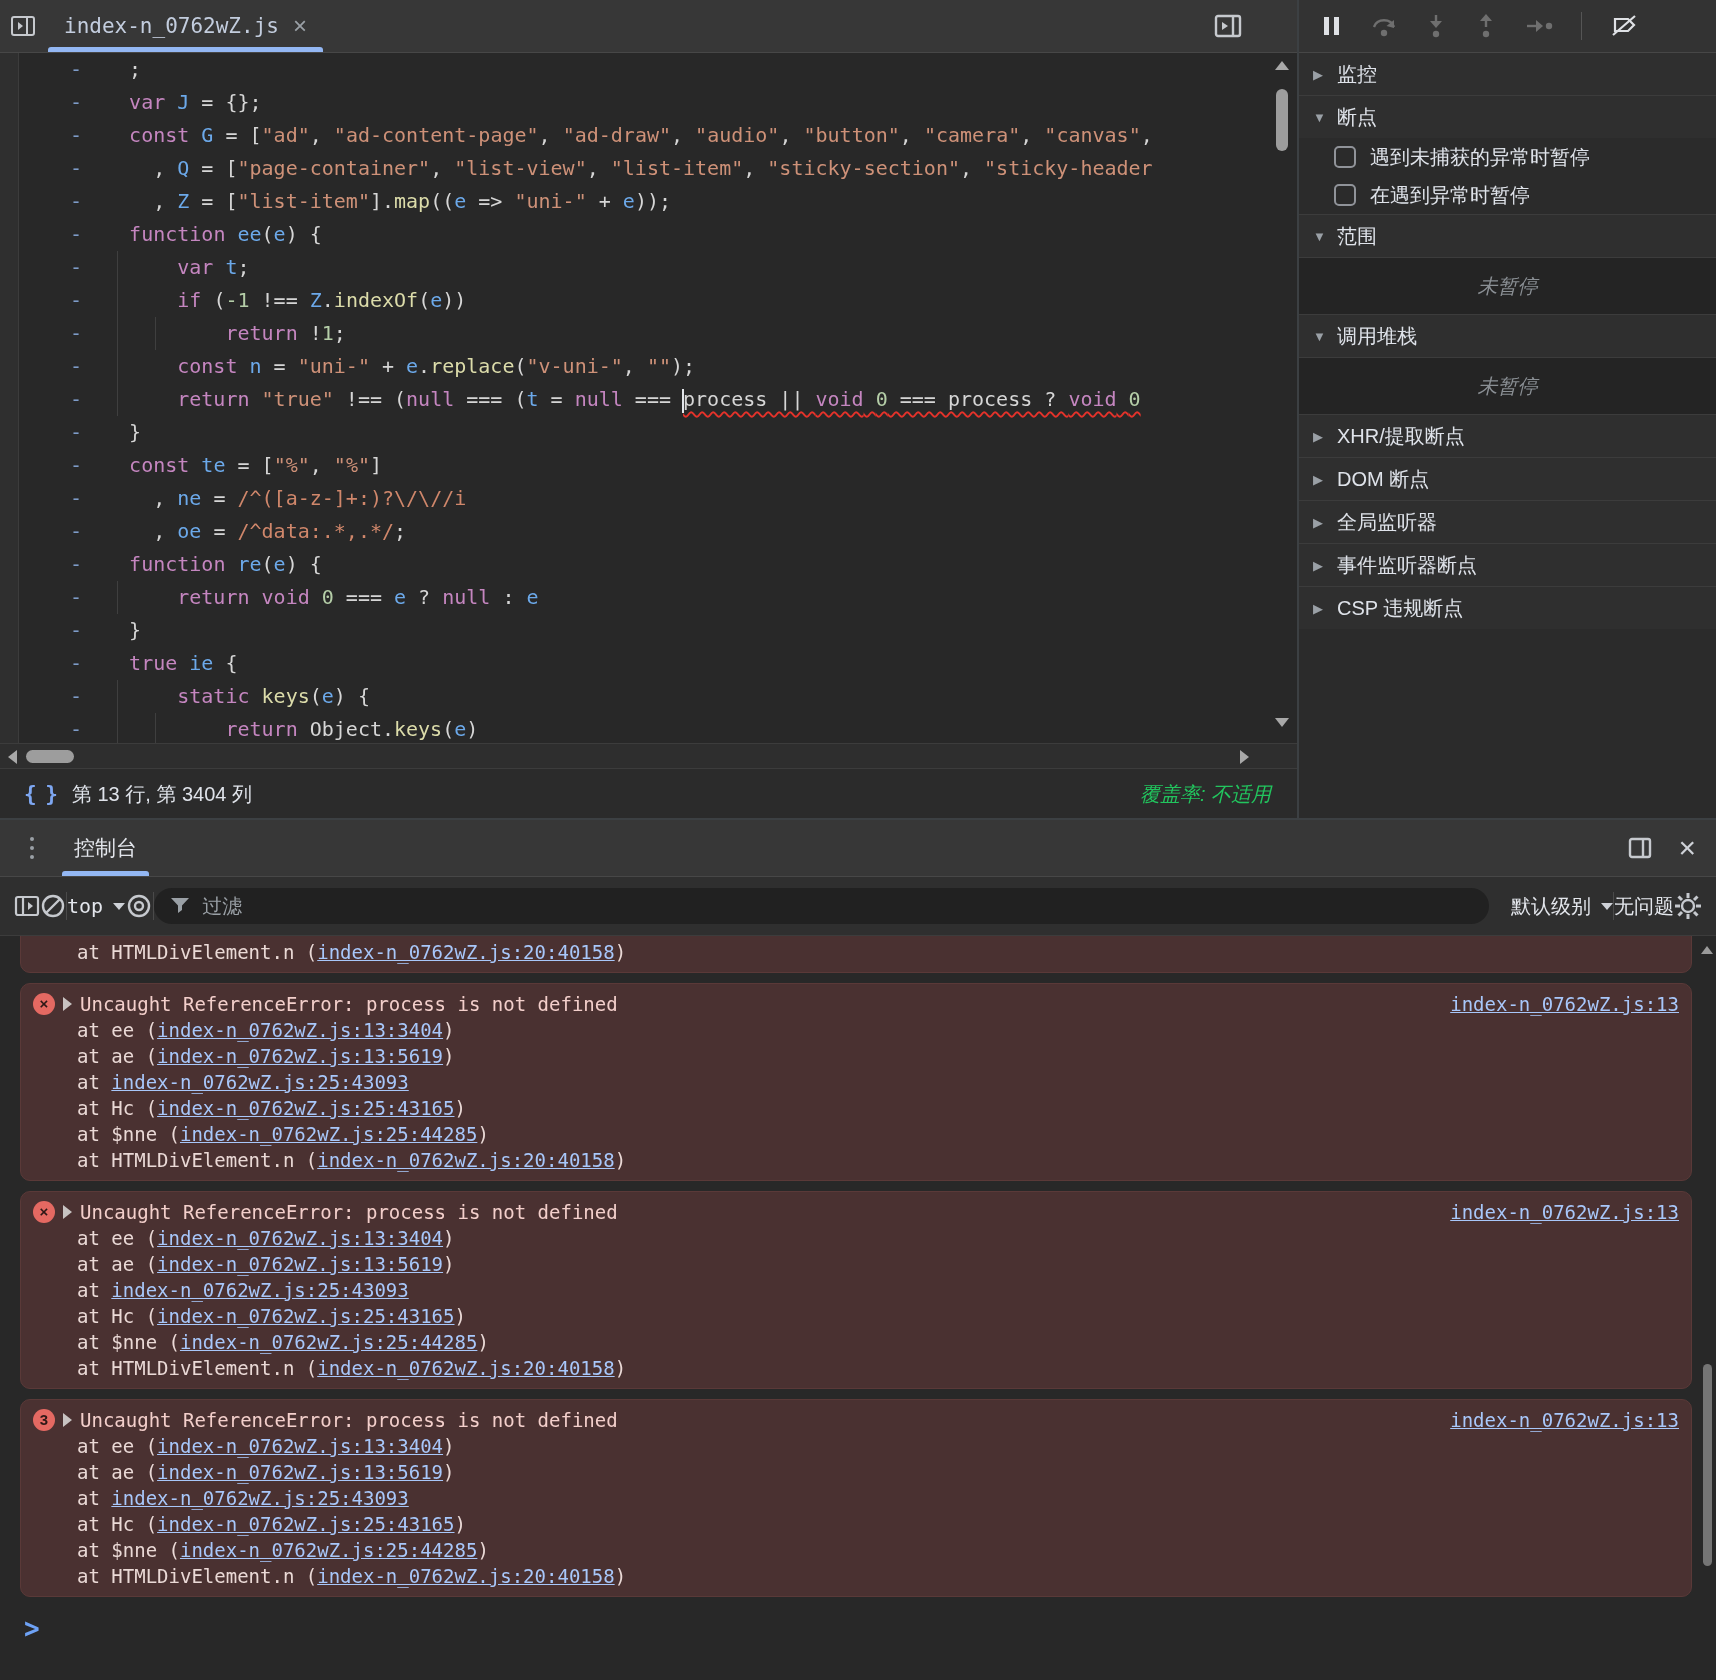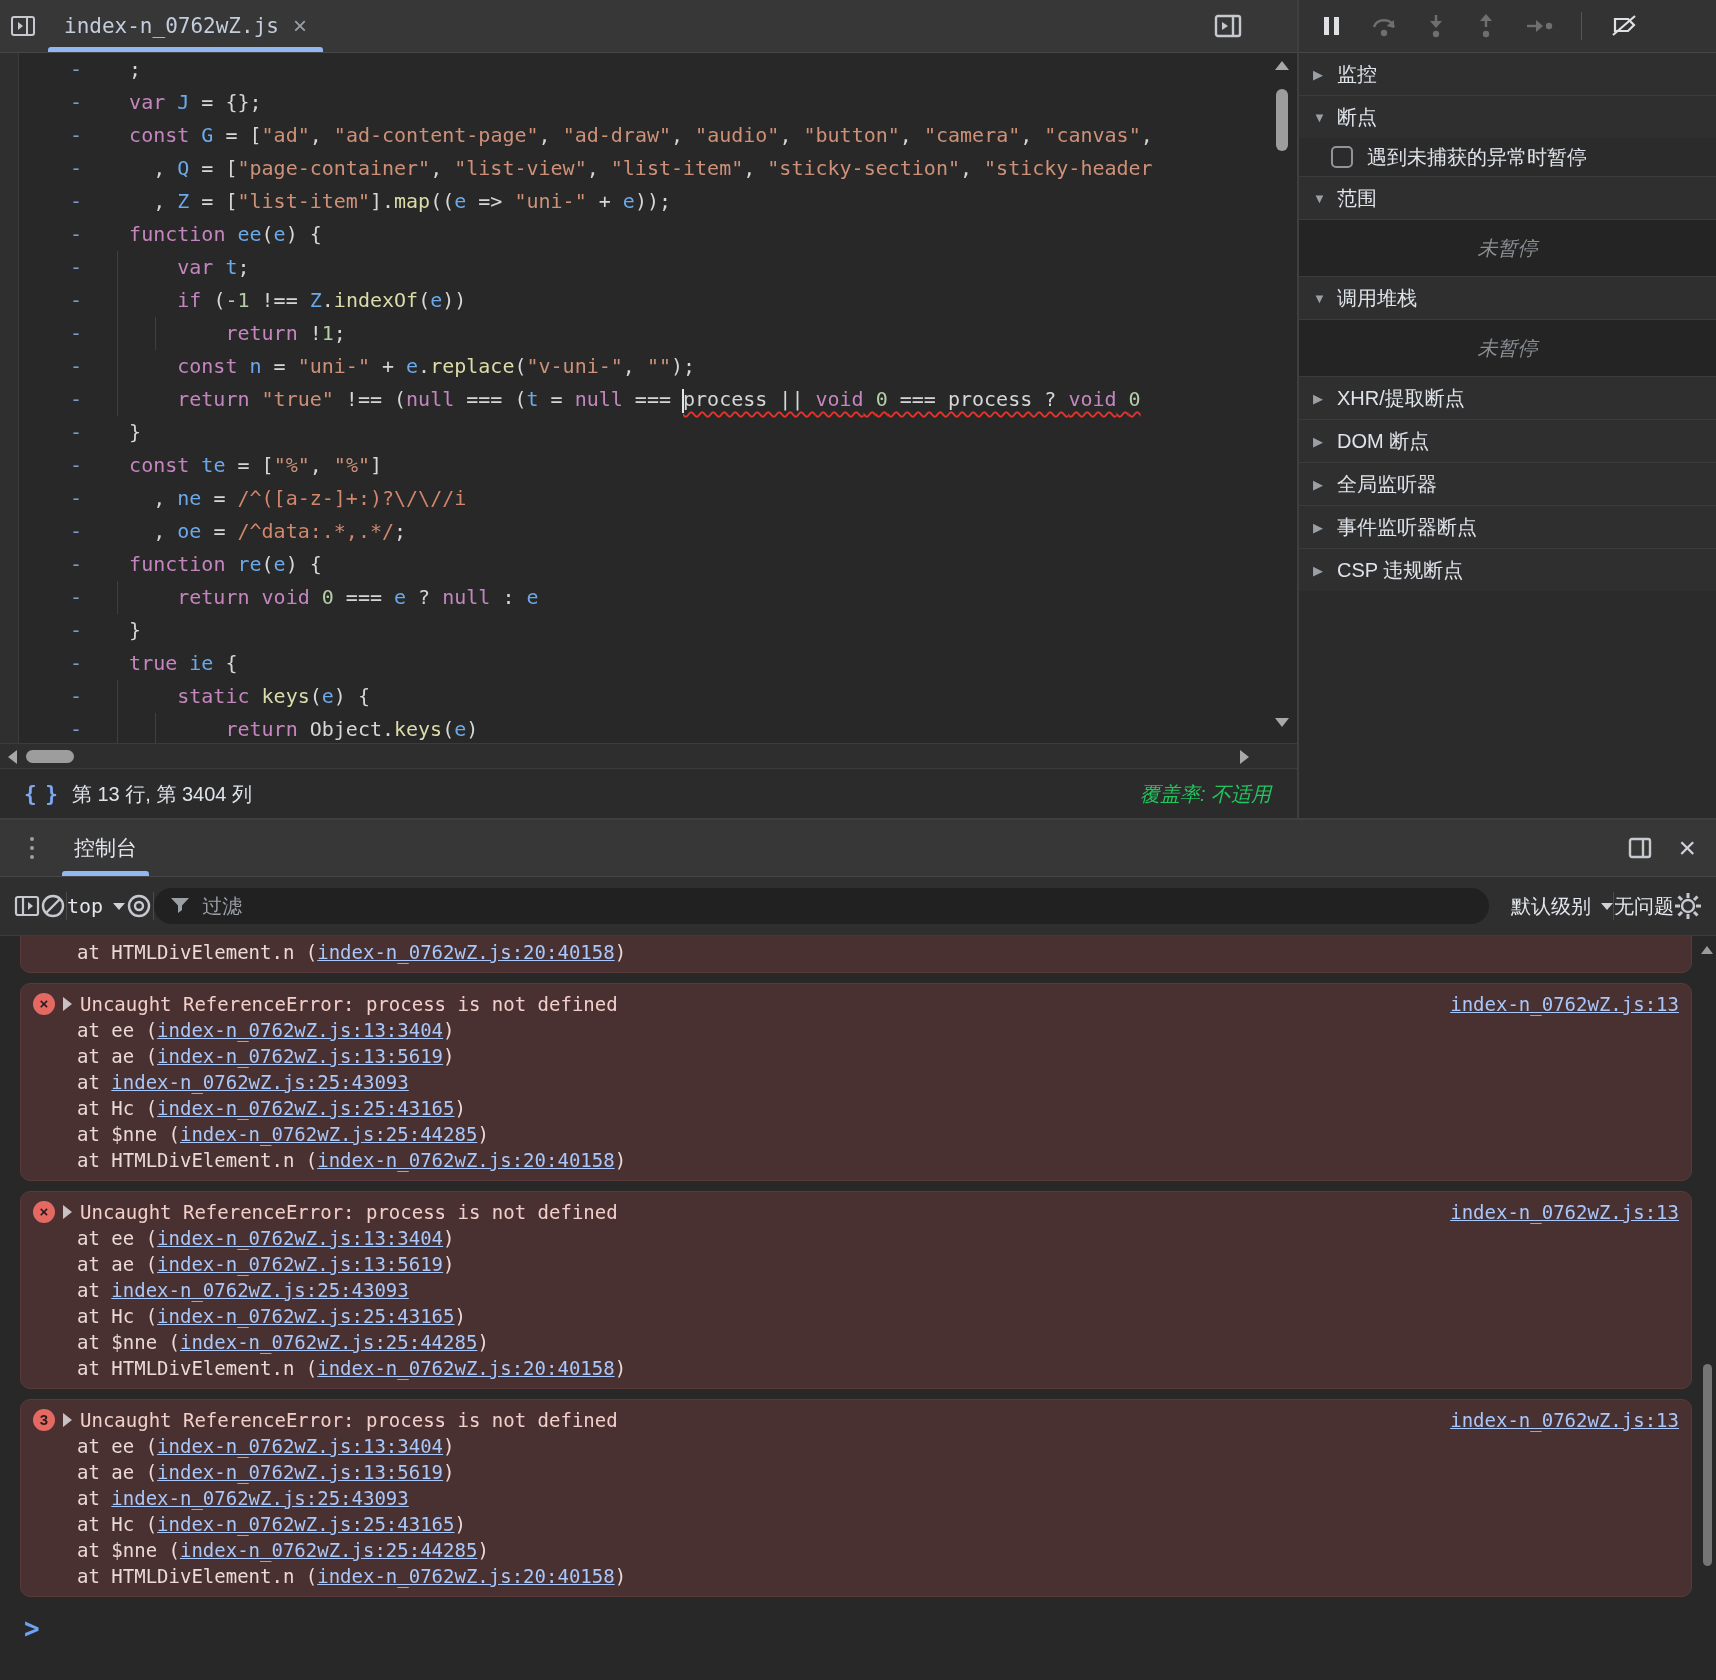--- a/index.html
+++ b/index.html
@@ -52,21 +52,21 @@
   .debug-pane{position:absolute;left:1297px;top:0;width:419px;height:818px;background:#2b2b2b;
               border-left:2px solid #3c4043;box-sizing:border-box;}
   .dbg-toolbar{height:52px;background:#333;border-bottom:1px solid #474747;display:flex;
                align-items:center;gap:28px;padding-left:22px;}
   .dbg-toolbar .sep{width:1px;height:28px;background:#555;}
   .ico-on{color:#dfe1e5;} .ico-off{color:#6f6f6f;}
   .sec-h{height:42px;display:flex;align-items:center;padding-left:14px;border-top:1px solid #3c3c3c;background:#2f2f2f;}
   .sec-h:first-child{border-top:none;}
   .sec-tri{width:24px;color:#9aa0a6;font-size:13px;}
   .sec-label{font-size:20px;color:#dfe3ea;}
-  .cb-row{height:38px;display:flex;align-items:center;padding-left:32px;background:#2b2b2b;}
+  .cb-row{height:38px;display:flex;align-items:center;padding-left:16px;background:#2b2b2b;margin-left:19px;}
   .cbox{width:18px;height:18px;border:2px solid #909399;border-radius:5px;margin-right:14px;background:transparent;}
   .cb-label{font-size:20px;color:#dfe3ea;}
   .band{height:56px;display:flex;align-items:center;justify-content:center;background:#242424;
         border-top:1px solid #3c3c3c;font-size:20px;font-style:italic;color:#8a8f94;}
 
   
   .console-pane{position:absolute;left:0;top:818px;width:1716px;height:862px;background:#282828;
                 border-top:2px solid #3c4043;box-sizing:border-box;}
   .console-tabrow{height:56px;background:#373737;border-bottom:1px solid #474747;display:flex;align-items:center;position:relative;}
   .kebab{display:flex;flex-direction:column;gap:5px;margin-left:22px;width:20px;align-items:center;}
@@ -231,20 +231,24 @@
           <span class="sec-tri">▶</span>
           <span class="sec-label">监控</span>
         </div>
         <div class="sec-h">
           <span class="sec-tri">▼</span>
           <span class="sec-label">断点</span>
         </div>
         <div class="cb-row">
           <span class="cbox"></span>
           <span class="cb-label">遇到未捕获的异常时暂停</span>
+        </div>
+        <div class="cb-row">
+          <span class="cbox"></span>
+          <span class="cb-label">在遇到异常时暂停</span>
         </div>
         <div class="sec-h">
           <span class="sec-tri">▼</span>
           <span class="sec-label">范围</span>
         </div>
         <div class="band">未暂停</div>
         <div class="sec-h">
           <span class="sec-tri">▼</span>
           <span class="sec-label">调用堆栈</span>
         </div>

